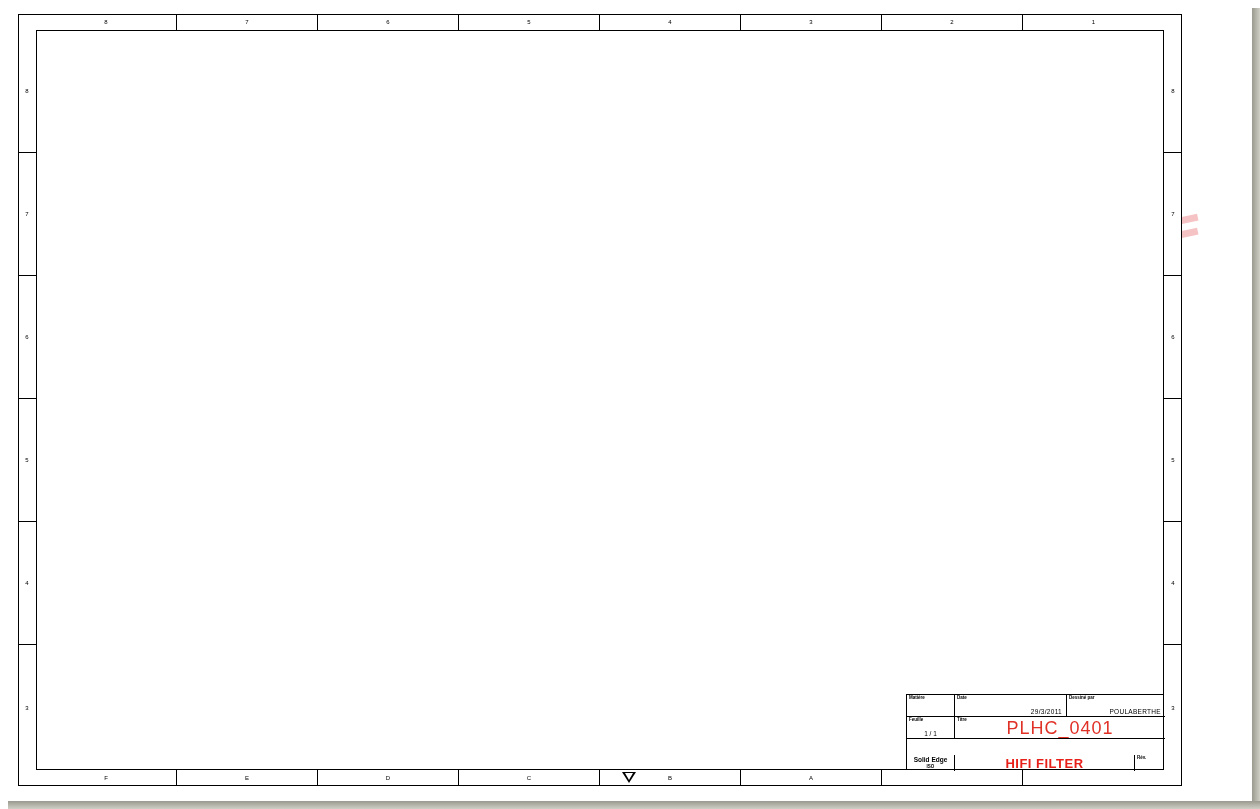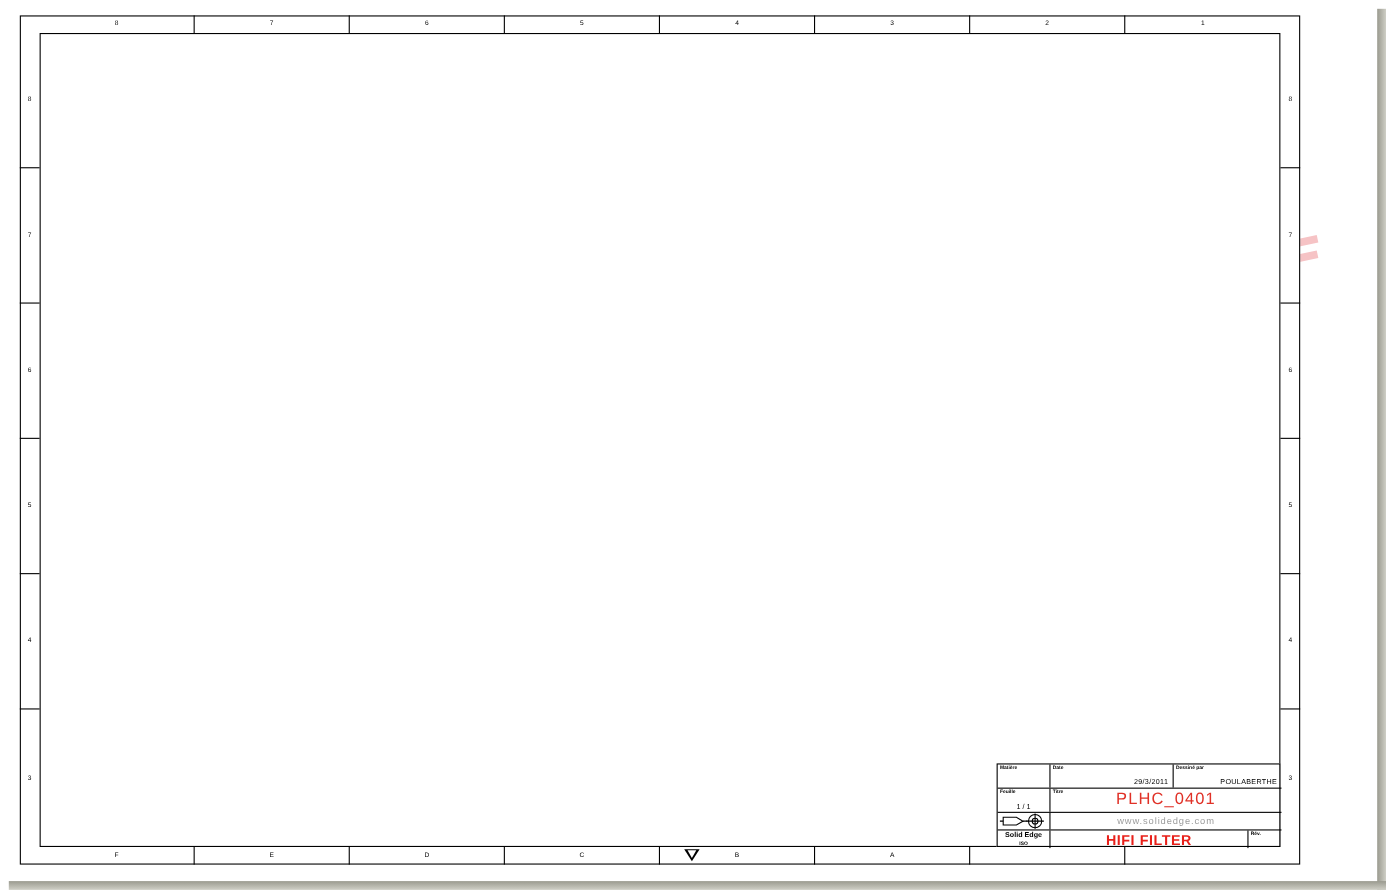--- a/index.html
+++ b/index.html
@@ -129,21 +129,21 @@
   .tb-val {
     position: absolute; right: 4px; bottom: 1px;
     font-size: 6.5px; color: #000; letter-spacing: .3px;
   }
   .tb-val-c {
     position: absolute; left: 0; right: 0; bottom: 1px; text-align: center;
     font-size: 6.5px; color: #000;
   }
   .tb-part {
     position: absolute; left: 0; right: 0; top: 1px; text-align: center;
-    font-size: 15px; color: #e03127; letter-spacing: 1px;
+    font-size: 18px; color: #e03127; letter-spacing: 1px;
     font-family: "Liberation Sans", sans-serif;
   }
   .tb-url {
     position: absolute; left: 0; right: 0; top: 2px; text-align: center;
     font-size: 8.5px; color: #9b9b9b; letter-spacing: .8px;
   }
   .tb-brand {
     position: absolute; left: 0; right: 0; top: 1px; text-align: center;
     font-size: 13px; font-weight: bold; color: #e8201a; letter-spacing: .5px;
   }
@@ -639,38 +639,20 @@
       <div class="tb-cell" style="left:0px; width:48px;">
         <span class="tb-lbl">Feuille</span>
         <span class="tb-val-c">1 / 1</span>
       </div>
       <div class="tb-cell last" style="left:48px; width:210px;">
         <span class="tb-lbl">Titre</span>
         <span class="tb-part">PLHC_0401</span>
       </div>
     </div>
 
-    <div class="tb-row tb-r3">
-      <div class="tb-cell" style="left:0px; width:48px;">
-        <svg width="46" height="15" viewBox="0 0 46 15" style="position:absolute;left:1px;top:0px;">
-          <g stroke="#000" stroke-width="1" fill="none">
-            <path d="M4,4 L16,4 L22,7.5 L16,11 L4,11 Z"></path>
-            <line x1="1" y1="7.5" x2="4" y2="7.5"></line>
-            <line x1="22" y1="7.5" x2="26" y2="7.5"></line>
-            <circle cx="33" cy="7.5" r="6"></circle>
-            <circle cx="33" cy="7.5" r="2.6"></circle>
-            <line x1="25" y1="7.5" x2="41" y2="7.5"></line>
-            <line x1="33" y1="0.5" x2="33" y2="14.5"></line>
-          </g>
-        </svg>
-      </div>
-      <div class="tb-cell last" style="left:48px; width:210px;">
-        <span class="tb-url">www.solidedge.com</span>
-      </div>
-    </div>
 
     <div class="tb-row tb-r4">
       <div class="tb-cell" style="left:0px; width:48px;">
         <span class="tb-se">
           <span>Solid  Edge</span>
           <small>ISO</small>
         </span>
       </div>
       <div class="tb-cell" style="left:48px; width:180px;">
         <span class="tb-brand">HIFI FILTER</span>

